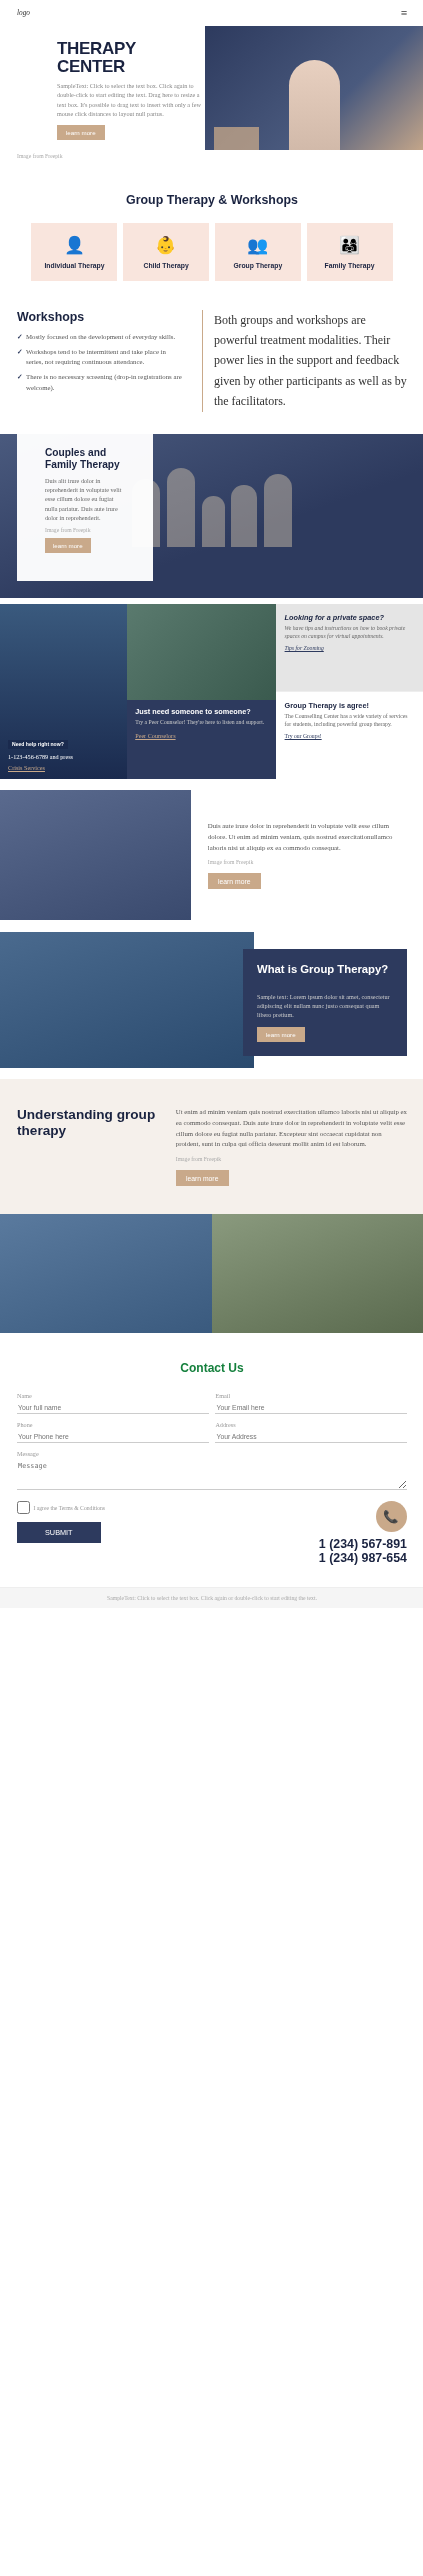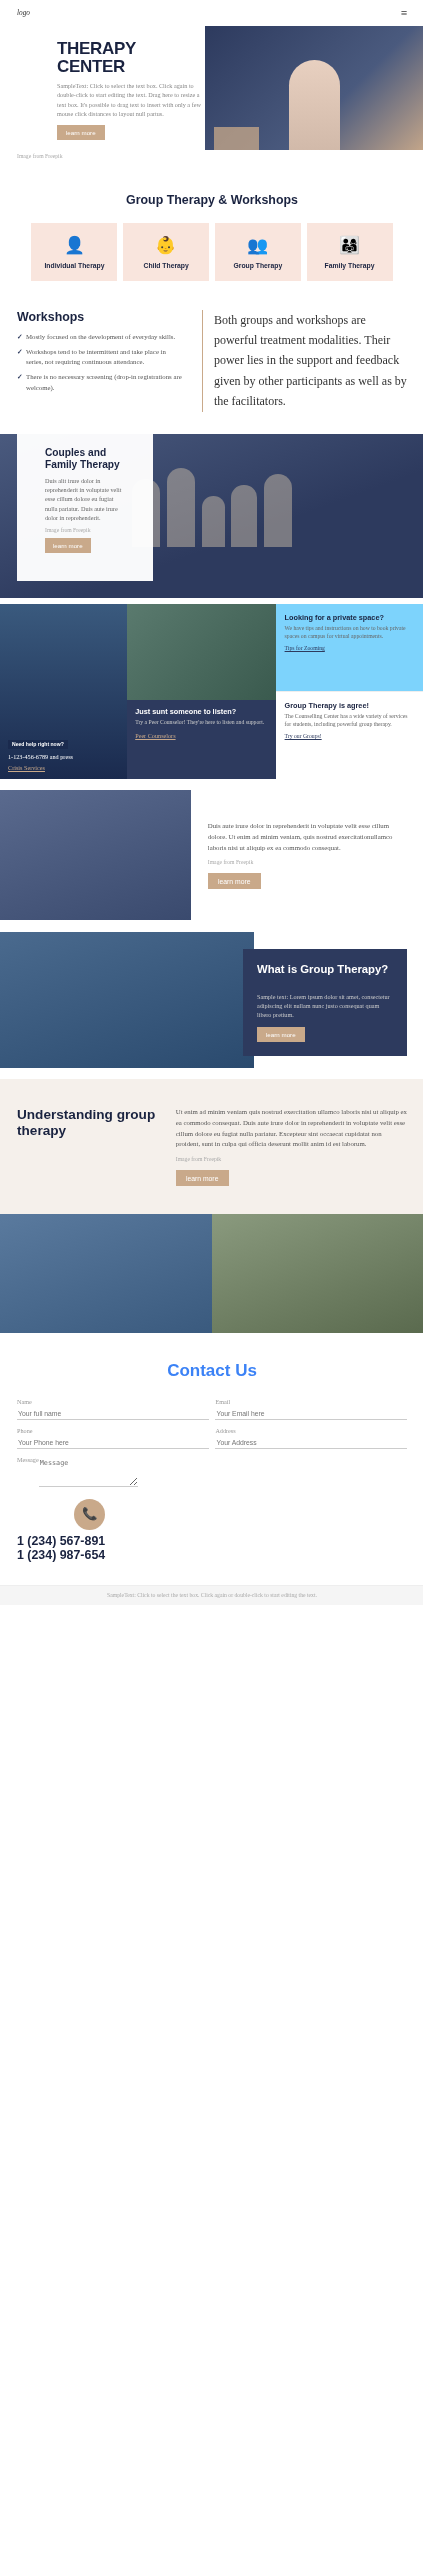--- a/index.html
+++ b/index.html
@@ -106,28 +106,28 @@
     <div style="position:absolute;bottom:0;left:0;right:0;padding:8px;">
       <div style="background:#1a2a4e;color:#fff;font-size:5.1px;font-weight:700;padding:1.7px 4px;margin-bottom:3.4px;display:inline-block;font-family:sans-serif;">Need help right now?</div>
       <div style="color:#fff;font-size:6.2px;line-height:1.4;margin-bottom:2.8px;">1-123-456-6789 and press</div>
       <div style="color:#c9a98a;font-size:6.2px;text-decoration:underline;cursor:pointer;">Crisis Services</div>
     </div>
   </div>
 
   <div style="width:35%;background:#2d3a5e;display:flex;flex-direction:column;overflow:hidden;">
     <div style="width:100%;height:55%;background:linear-gradient(135deg,#5a7a6e,#3a5a4e);"></div>
     <div style="padding:6.8px 8px;">
-      <div style="color:#fff;font-size:7.3px;font-weight:700;margin-bottom:3.4px;font-family:sans-serif;">Just sunt someone to listen?</div>
+      <div style="color:#fff;font-size:7.3px;font-weight:700;margin-bottom:3.4px;font-family:sans-serif;">Just need someone to someone?</div>
       <div style="color:#ccc;font-size:5.7px;line-height:1.4;margin-bottom:4.5px;">Try a Peer Counselor! They're here to listen and support.</div>
       <div style="color:#c9a98a;font-size:6.2px;text-decoration:underline;cursor:pointer;">Peer Counselors</div>
     </div>
   </div>
 
   <div style="width:35%;display:flex;flex-direction:column;">
-    <div style="flex:1;padding:9px;border-bottom:0.6px solid #eee;background:#7dd3fc;">
+    <div style="flex:1;padding:9px;border-bottom:0.6px solid #eee;background:#e5e5e5;font-style:italic;">
       <div style="font-size:7.3px;font-weight:700;color:#1a2340;margin-bottom:3.4px;font-family:sans-serif;">Looking for a private space?</div>
       <div style="font-size:5.7px;color:#666;line-height:1.4;margin-bottom:4px;">We have tips and instructions on how to book private spaces on campus for virtual appointments.</div>
       <div style="color:#2d3a5e;font-size:5.7px;text-decoration:underline;cursor:pointer;">Tips for Zooming</div>
     </div>
     <div style="flex:1;padding:9px;background:#fff;">
       <div style="font-size:7.3px;font-weight:700;color:#1a2340;margin-bottom:3.4px;font-family:sans-serif;">Group Therapy is agree!</div>
       <div style="font-size:5.7px;color:#666;line-height:1.4;margin-bottom:4px;">The Counselling Center has a wide variety of services for students, including powerful group therapy.</div>
       <div style="color:#2d3a5e;font-size:5.7px;text-decoration:underline;cursor:pointer;">Try our Groups!</div>
     </div>
   </div>
@@ -161,21 +161,21 @@
     <button style="background:#c9a98a;color:#fff;padding:4.5px 10.2px;font-size:6.8px;border:none;cursor:pointer;font-family:sans-serif;">learn more</button>
   </div>
 </section>
 
 <div style="display:flex;height:119px;">
   <div style="width:50%;background:linear-gradient(160deg,#5a7a9e,#3a5a7e);"></div>
   <div style="width:50%;background:linear-gradient(160deg,#8a9a7e,#5a6a4e);"></div>
 </div>
 
 <section style="padding:28px 17px 22.6px;">
-  <h2 style="font-size:17px;font-weight:700;color:#3b82f6;text-align:center;margin-bottom:17px;font-family:sans-serif;">Contact Us</h2>
+  <h2 style="font-size:12px;font-weight:700;color:#15803d;text-align:center;margin-bottom:17px;font-family:sans-serif;">Contact Us</h2>
 
   <div style="display:flex;flex-wrap:wrap;gap:6.8px;margin-bottom:11.3px;">
 
     <div style="width:calc(50% - 3.4px);display:flex;flex-direction:column;">
       <label style="font-size:6.2px;color:#999;margin-bottom:1.7px;">Name</label>
       <input type="text" style="border-top: none; border-right: none; border-left: none; border-image: initial; border-bottom: 0.6px solid rgb(204, 204, 204); padding: 2.8px 1.1px; font-size: 6.8px; outline: none; background: transparent;" placeholder="Your full name">
     </div>
 
     <div style="width:calc(50% - 3.4px);display:flex;flex-direction:column;">
       <label style="font-size:6.2px;color:#999;margin-bottom:1.7px;">Email</label>
@@ -185,28 +185,35 @@
     <div style="width:calc(50% - 3.4px);display:flex;flex-direction:column;">
       <label style="font-size:6.2px;color:#999;margin-bottom:1.7px;">Phone</label>
       <input type="tel" style="border-top: none; border-right: none; border-left: none; border-image: initial; border-bottom: 0.6px solid rgb(204, 204, 204); padding: 2.8px 1.1px; font-size: 6.8px; outline: none; background: transparent;" placeholder="Your Phone here">
     </div>
 
     <div style="width:calc(50% - 3.4px);display:flex;flex-direction:column;">
       <label style="font-size:6.2px;color:#999;margin-bottom:1.7px;">Address</label>
       <input type="text" style="border-top: none; border-right: none; border-left: none; border-image: initial; border-bottom: 0.6px solid rgb(204, 204, 204); padding: 2.8px 1.1px; font-size: 6.8px; outline: none; background: transparent;" placeholder="Your Address">
     </div>
 
-    <div style="width:100%;display:flex;">
+    <div style="width:100%;display:flex;flex-direction:column;">
       <label style="font-size:6.2px;color:#999;margin-bottom:1.7px;">Message</label>
       <textarea style="border-top: none; border-right: none; border-left: none; border-image: initial; border-bottom: 0.6px solid rgb(204, 204, 204); padding: 2.8px 1.1px; font-size: 6.8px; outline: none; background: transparent; resize: vertical; height: 31px;" placeholder="Message"></textarea>
     </div>
 
   </div>
 
   <div style="display:flex;align-items:flex-start;gap:11.3px;">
+    <div style="flex:1;">
+      <div style="display:flex;align-items:center;gap:3.4px;margin-bottom:8px;">
+        <input type="checkbox" style="cursor: pointer;">
+        <label style="font-size:5.7px;color:#999;">I agree the Terms &amp; Conditions</label>
+      </div>
+      <button style="background:#2d3a5e;color:#fff;padding:5.7px 28px;font-size:7.3px;border:none;cursor:pointer;font-family:sans-serif;display:block;">SUBMIT</button>
+    </div>
     <div style="text-align:right;">
       <div style="background:#c9a98a;width:31px;height:31px;display:flex;align-items:center;justify-content:center;margin:0 0 4.5px auto;border-radius:50%;font-size:12.4px;">
         <span>📞</span>
       </div>
       <div style="font-size:12.4px;font-weight:700;color:#1a2340;font-family:sans-serif;">1 (234) 567-891</div>
       <div style="font-size:12.4px;font-weight:700;color:#1a2340;font-family:sans-serif;">1 (234) 987-654</div>
     </div>
   </div>
 </section>
 

